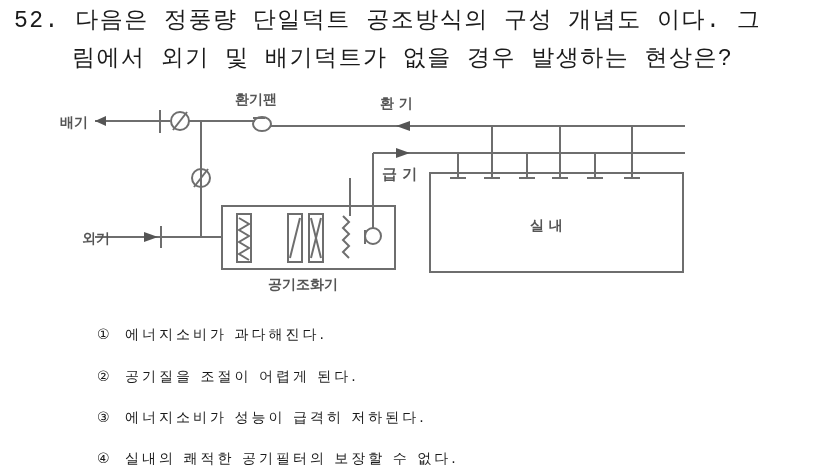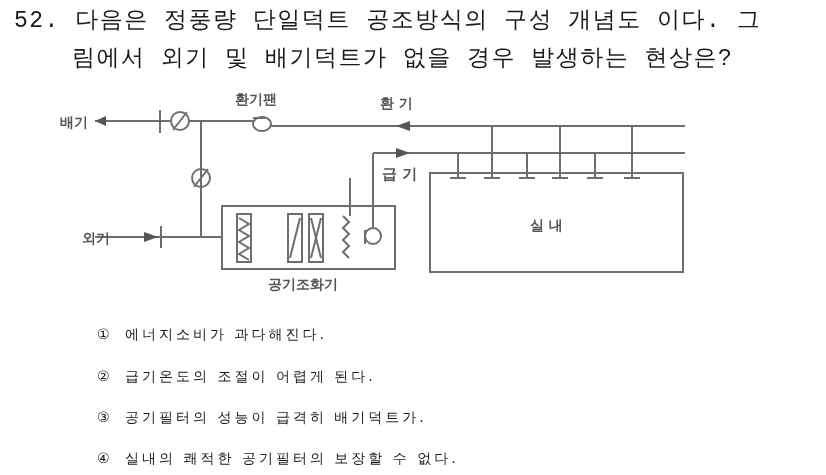--- a/index.html
+++ b/index.html
@@ -90,20 +90,20 @@
   <text x="382" y="179" font-size="15">급 기</text>
   <text x="82" y="243" font-size="14">외기</text>
   <text x="530" y="230" font-size="14">실 내</text>
   <text x="268" y="289" font-size="14">공기조화기</text>
 </svg>
 
 <div class="choice c1">
   <span class="num">①</span><span>에너지소비가 과다해진다.</span>
 </div>
 <div class="choice c2">
-  <span class="num">②</span><span>급기온도의 조절이 어렵게 된다.</span>
+  <span class="num">②</span><span>공기질을 조절이 어렵게 된다.</span>
 </div>
 <div class="choice c3">
-  <span class="num">③</span><span>공기필터의 성능이 급격히 배기덕트가.</span>
+  <span class="num">③</span><span>에너지소비가 성능이 급격히 저하된다.</span>
 </div>
 <div class="choice c4">
   <span class="num">④</span><span>실내의 쾌적한 공기필터의 보장할 수 없다.</span>
 </div>
 
 </body></html>

